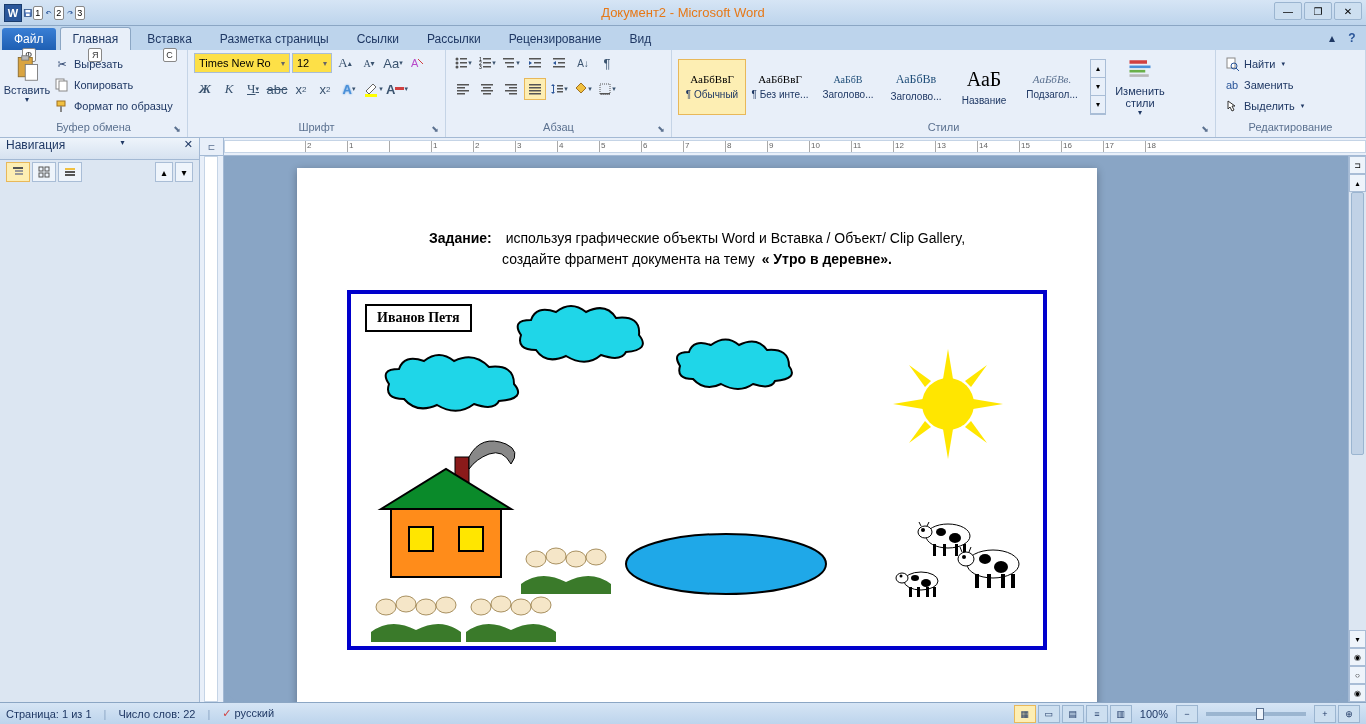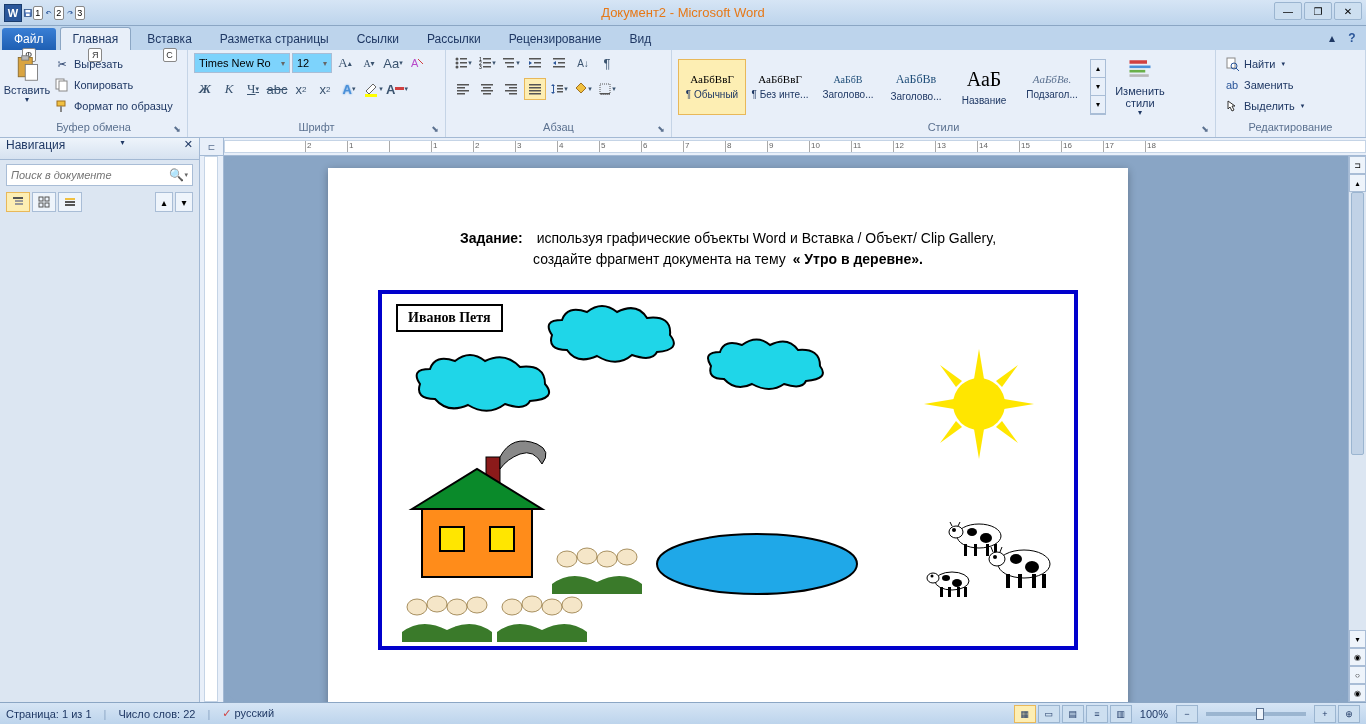--- a/index.html
+++ b/index.html
@@ -32,21 +32,21 @@
 .ribbon { height: 88px; background: #e8eff9; border-bottom: 1px solid #a3b9d4; display: flex; }
 .group { border-right: 1px solid #c5d4e6; padding: 2px 6px 0 6px; display: flex; flex-direction: column; position: relative; }
 .group-body { flex: 1; display: flex; align-items: flex-start; gap: 4px; }
 .group-label { text-align: center; font-size: 11px; color: #5b7190; height: 16px; position: relative; }
 .group-label .launcher { position: absolute; right: -2px; bottom: 1px; width: 12px; height: 12px; font-size: 9px; color: #5b7190; cursor: pointer; }
 .big-btn { display: flex; flex-direction: column; align-items: center; justify-content: center; width: 42px; cursor: pointer; padding: 2px; font-size: 11px; color: #1f3864; text-align: center; line-height: 1.1; }
 .big-btn .ico { width: 28px; height: 28px; margin-bottom: 2px; }
 .small-row { display: flex; flex-direction: column; gap: 1px; }
 .small-btn { display: flex; align-items: center; gap: 4px; font-size: 11px; color: #1f3864; cursor: pointer; padding: 1px 2px; height: 20px; }
 .small-btn .ico { width: 16px; height: 16px; display: flex; align-items: center; justify-content: center; }
-.combo { height: 20px; border: 1px solid #a9bdd6; background: #7dd3fc; display: flex; align-items: center; padding: 0 4px; font-size: 11px; cursor: pointer; }
+.combo { height: 20px; border: 1px solid #a9bdd6; background: #fde047; display: flex; align-items: center; padding: 0 4px; font-size: 11px; cursor: pointer; }
 .combo .dd { margin-left: auto; font-size: 8px; color: #666; }
 .icon-btn { width: 22px; height: 22px; display: flex; align-items: center; justify-content: center; cursor: pointer; font-size: 13px; color: #3a536f; }
 .icon-btn.active { background: #fdeeb3; border: 1px solid #e8b85a; }
 
 
 .style-item { width: 68px; height: 56px; border: 1px solid transparent; display: flex; flex-direction: column; align-items: center; justify-content: center; cursor: pointer; font-size: 10px; color: #1f3864; }
 .style-item.sel { border: 1px solid #e8b85a; background: #fdeeb3; }
 .style-preview { font-family: "Times New Roman", serif; }
 .style-nav { width: 16px; display: flex; flex-direction: column; border: 1px solid #a9bdd6; }
 .style-nav div { flex: 1; display: flex; align-items: center; justify-content: center; font-size: 8px; cursor: pointer; border-bottom: 1px solid #a9bdd6; }
@@ -67,21 +67,21 @@
 .nav-body { flex: 1; background: #fff; margin: 4px 6px; border: 1px solid #a9bdd6; padding: 8px; font-size: 11px; color: #444; line-height: 1.4; overflow: auto; }
 
 .ruler-corner { width: 24px; height: 18px; background: #e8eff9; border-right: 1px solid #a3b9d4; border-bottom: 1px solid #a3b9d4; display: flex; align-items: center; justify-content: center; font-size: 9px; color: #5b7190; }
 .doc-area { flex: 1; display: flex; flex-direction: column; background: #89a5c5; position: relative; }
 .ruler-h { height: 18px; background: #e8eff9; border-bottom: 1px solid #a3b9d4; display: flex; }
 .ruler-track { flex: 1; background: #fff; margin: 2px 0; position: relative; border: 1px solid #c5d4e6; overflow: hidden; font-size: 8px; color: #666; }
 .ruler-track .tick { position: absolute; top: 0; height: 100%; border-left: 1px solid #aaa; padding-left: 1px; }
 .doc-scroll { flex: 1; overflow: auto; display: flex; }
 .ruler-v { width: 24px; background: #e8eff9; border-right: 1px solid #a3b9d4; }
 .ruler-v-track { background: #fff; margin: 0 4px; width: 14px; height: 100%; border: 1px solid #c5d4e6; position: relative; }
-.page-container { flex: 1; padding: 12px 0 0 104px; background: #89a5c5; border-radius: 20px; }
+.page-container { flex: 1; padding: 12px 0 0 73px; background: #89a5c5; border-radius: 20px; }
 .page { width: 800px; height: 1050px; background: #fff; box-shadow: 0 2px 8px rgba(0,0,0,0.3); padding: 60px 50px; }
 .scrollbar-v { width: 18px; background: #dce6f2; border-left: 1px solid #a3b9d4; display: flex; flex-direction: column; }
 .scrollbar-v .sb-btn { height: 18px; background: #eef4fb; border: 1px solid #a9bdd6; font-size: 8px; display: flex; align-items: center; justify-content: center; cursor: pointer; }
 .scrollbar-v .sb-track { flex: 1; position: relative; }
 .scrollbar-v .sb-thumb { position: absolute; left: 2px; right: 2px; top: 0; height: 60%; background: #c1d2e6; border: 1px solid #9bb5d0; border-radius: 2px; cursor: pointer; }
 
 
 .statusbar { height: 22px; background: linear-gradient(#d6e5f5,#bdd4ec); border-top: 1px solid #8ba6c4; display: flex; align-items: center; font-size: 11px; color: #1f3864; padding: 0 6px; gap: 12px; }
 .statusbar .sep { color: #8ba6c4; }
 .statusbar .right { margin-left: auto; display: flex; align-items: center; gap: 2px; }
@@ -435,25 +435,20 @@
   </div>
 </div>
 
 <div class="workspace">
 
   <div class="nav-pane">
     <div class="nav-header">
       <span>Навигация</span>
       <span class="dd" style="margin-left:auto">▾</span>
       <span class="x">✕</span>
-    </div>
-    <div class="nav-search">
-      <input placeholder="Поиск в документе" style="">
-      <span class="mag">🔍</span>
-        <span style="font-size:7px;color:#666">▾</span>
     </div>
     <div class="nav-tabs">
       <div class="nt active">
           <svg width="12" height="12" viewBox="0 0 12 12">
             <rect x="1" y="1" width="10" height="2" fill="#555"></rect>
             <rect x="3" y="4" width="8" height="2" fill="#999"></rect>
             <rect x="3" y="7" width="8" height="2" fill="#999"></rect>
           </svg>
         </div>
       <div class="nt">

